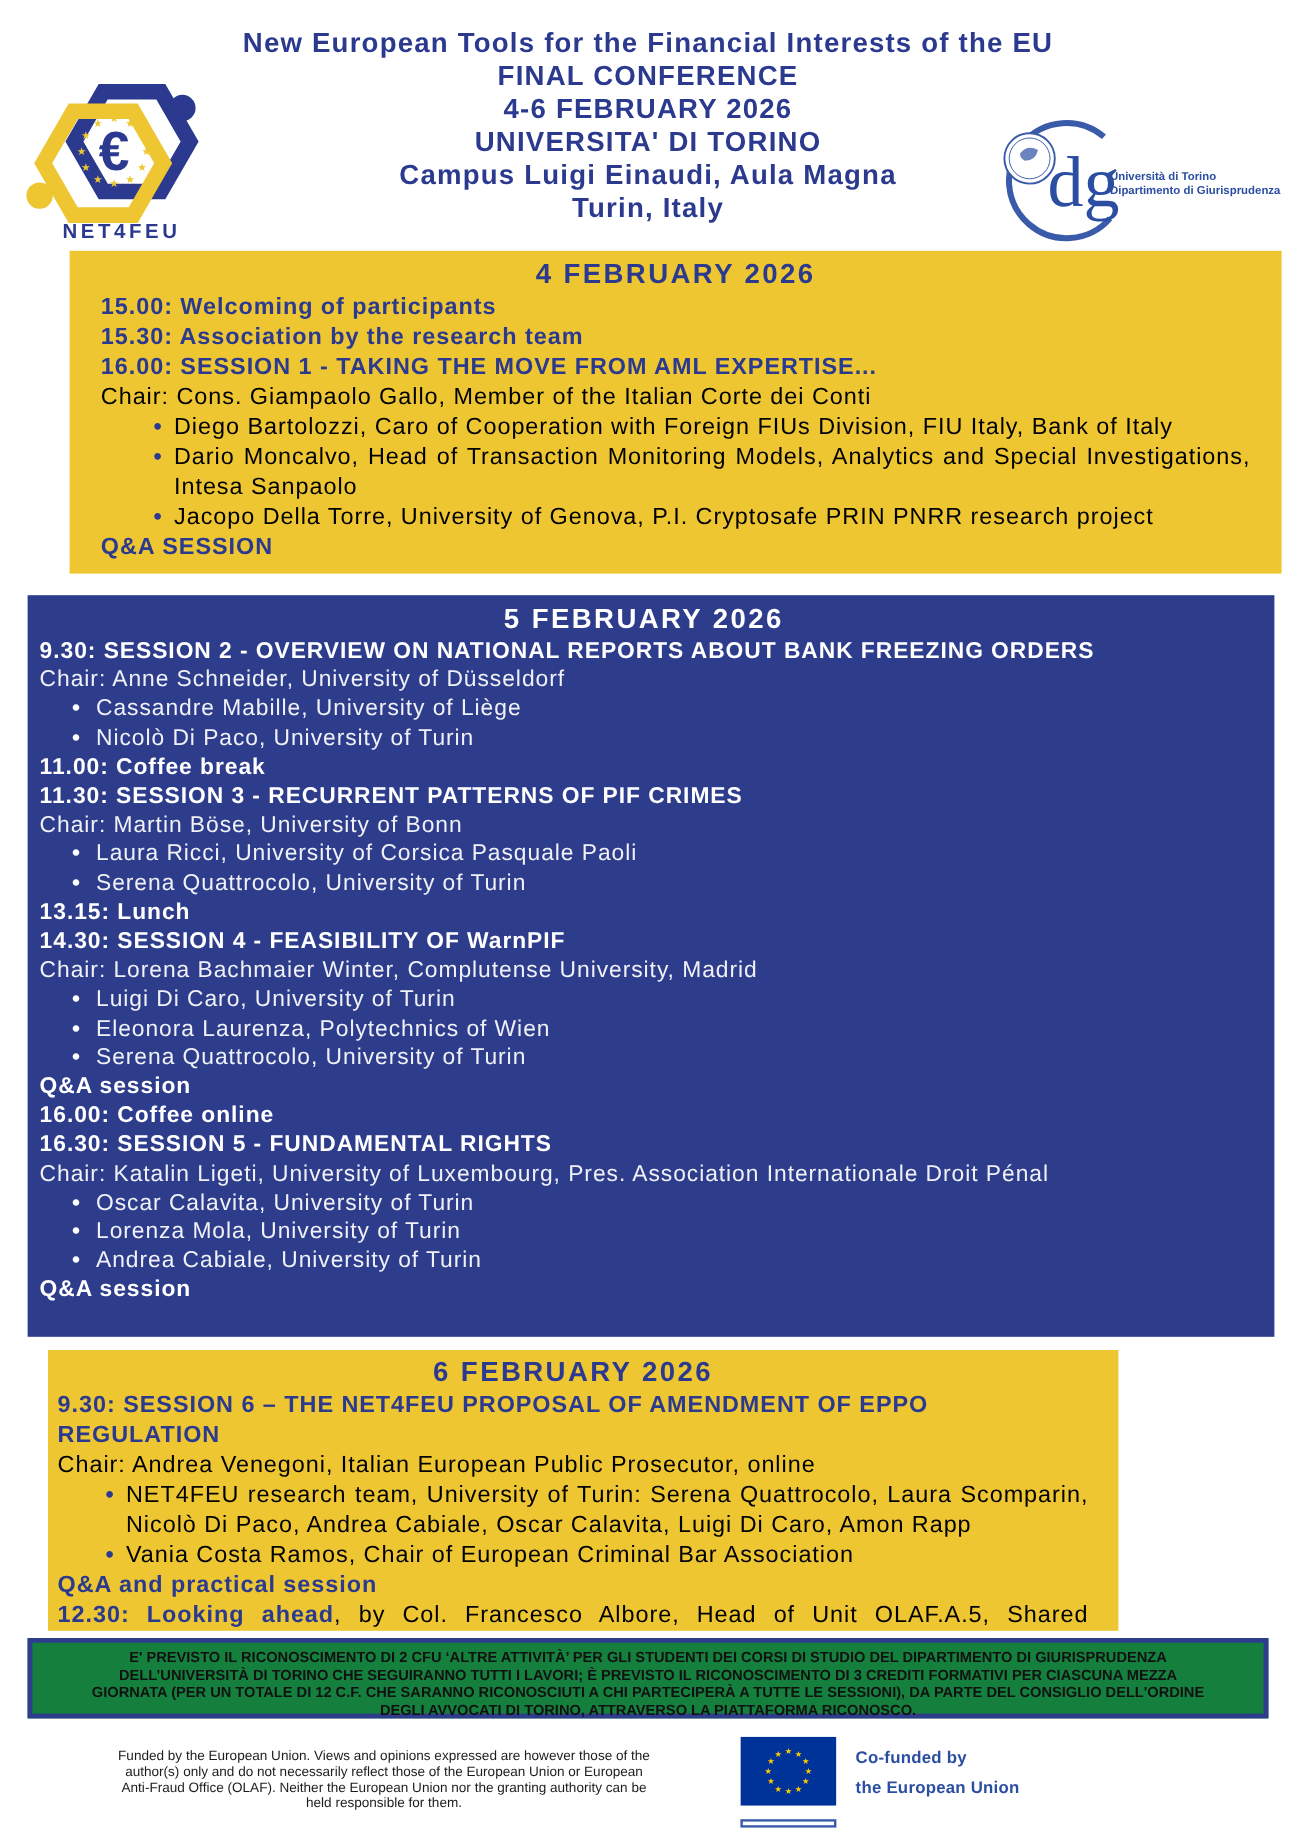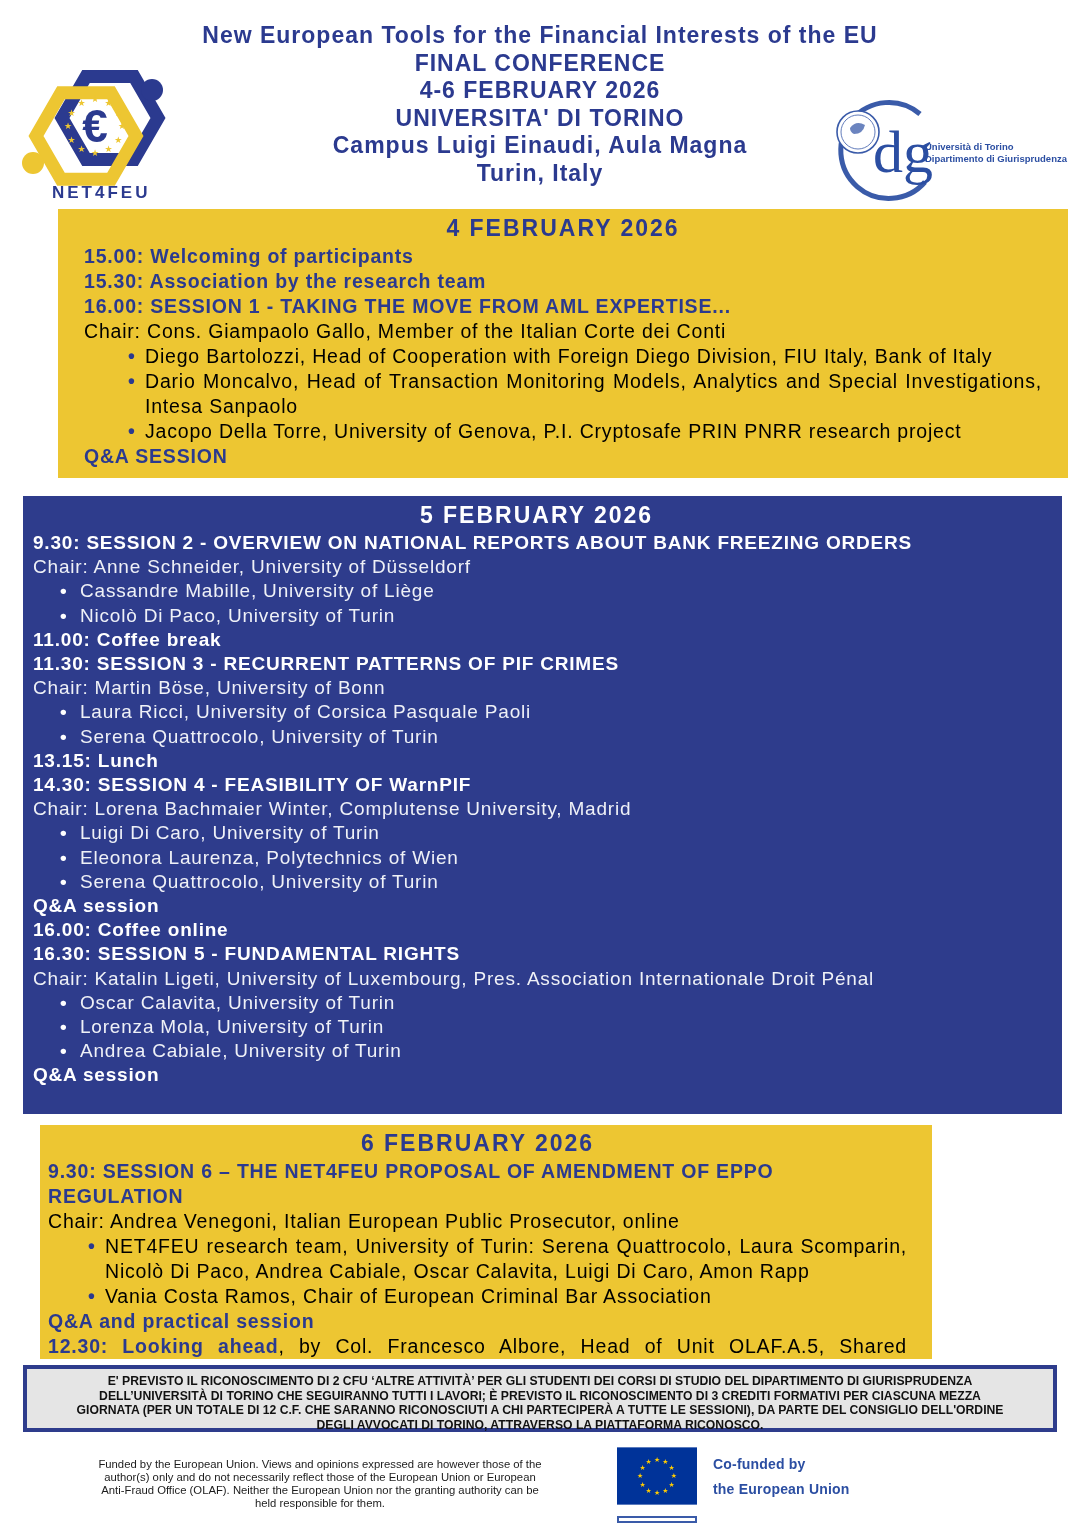--- a/index.html
+++ b/index.html
@@ -43,21 +43,21 @@
   #day3 .line.bullet{padding-left:57px;}
   #day3 .line.bullet::before{content:"•";position:absolute;left:40px;color:#2B3A8F;font-weight:bold;}
   .day-yellow .seg-bold{color:#2B3A8F;font-weight:bold;}
   .day-yellow .seg-reg{color:#000000;}
   .day-blue .seg-bold{color:#FFFFFF;font-weight:bold;}
   .day-blue .seg-reg{color:#EFF1F7;}
 
   
   .note-box{
     position:absolute;left:23px;top:1365px;width:1034px;height:67px;box-sizing:border-box;
-    background:#e5e5e5;border:4px solid #2E3C8C;padding-top:5px;
+    background:#15803d;border:4px solid #2E3C8C;padding-top:5px;
     text-align:center;color:#111111;font-weight:bold;font-size:12.2px;line-height:14.5px;
   }
   .note-line{white-space:nowrap;}
 
   
   .disclaimer{
     position:absolute;left:40px;top:1458px;width:560px;text-align:center;
     color:#1c1c1c;font-size:11.3px;line-height:13px;
   }
   .disclaimer-line{white-space:nowrap;}
@@ -116,21 +116,21 @@
   <text x="97" y="70" font-size="9.5" font-weight="bold" fill="#2B4EA2">Dipartimento di Giurisprudenza</text>
 </svg>
 
 <section id="day1" class="day day-yellow">
   <div class="day-title">4 FEBRUARY 2026</div>
   <div class="day-body">
       <div class="line"><span class="seg-bold">15.00: Welcoming of participants</span></div>
       <div class="line"><span class="seg-bold">15.30: Association by the research team</span></div>
       <div class="line"><span class="seg-bold">16.00: SESSION 1 - TAKING THE MOVE FROM AML EXPERTISE...</span></div>
       <div class="line"><span class="seg-reg">Chair: Cons. Giampaolo Gallo, Member of the Italian Corte dei Conti</span></div>
-      <div class="line bullet justify"><span class="seg-reg">Diego Bartolozzi, Head of Cooperation with Foreign Diego Division, FIU Italy, Bank of Italy</span></div>
+      <div class="line bullet justify"><span class="seg-reg">Diego Bartolozzi, Caro of Cooperation with Foreign FIUs Division, FIU Italy, Bank of Italy</span></div>
       <div class="line bullet justify"><span class="seg-reg">Dario Moncalvo, Head of Transaction Monitoring Models, Analytics and Special Investigations, Intesa Sanpaolo</span></div>
       <div class="line bullet"><span class="seg-reg">Jacopo Della Torre, University of Genova, P.I. Cryptosafe PRIN PNRR research project</span></div>
       <div class="line"><span class="seg-bold">Q&amp;A SESSION</span></div>
     </div>
 </section>
 
 <section id="day2" class="day day-blue">
   <div class="day-title">5 FEBRUARY 2026</div>
   <div class="day-body">
       <div class="line"><span class="seg-bold">9.30: SESSION 2 - OVERVIEW ON NATIONAL REPORTS ABOUT BANK FREEZING ORDERS</span></div>

